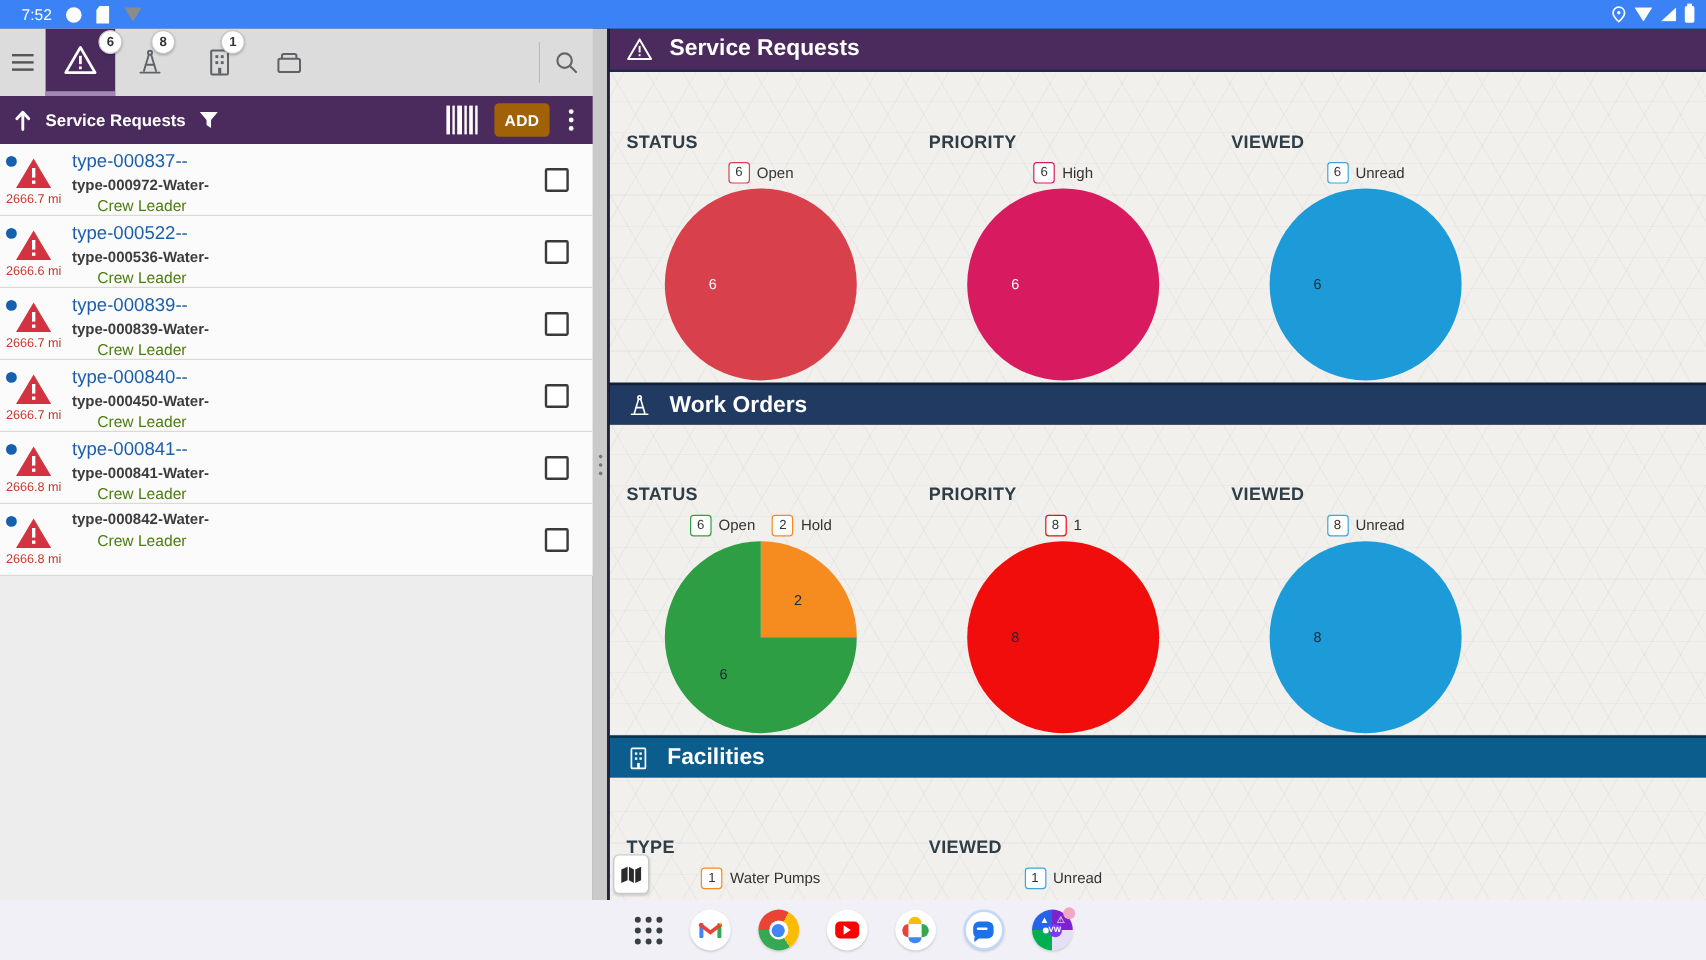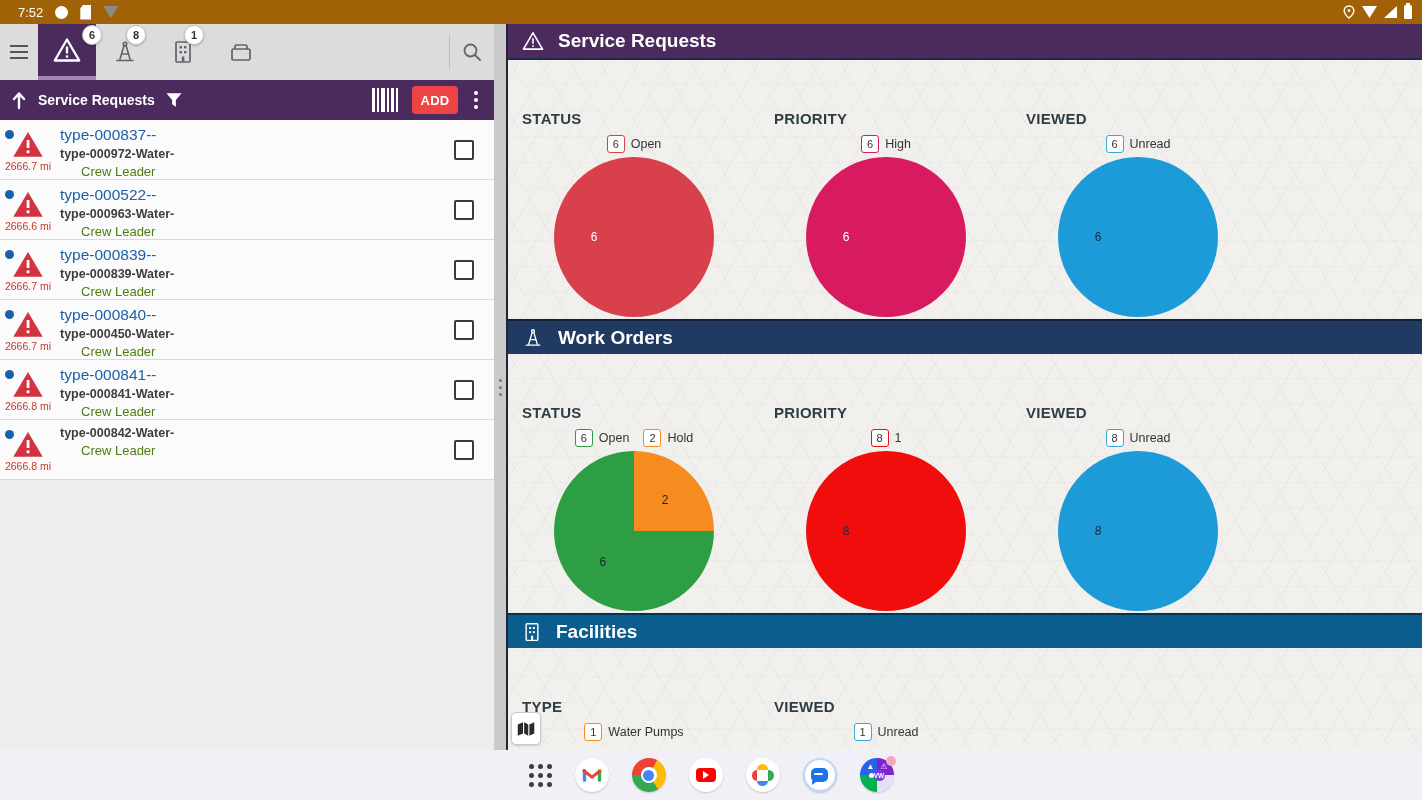--- a/index.html
+++ b/index.html
@@ -1,20 +1,20 @@
 <!DOCTYPE html>
 <html><head>
 <meta charset="utf-8">
 <style>
   * { margin:0; padding:0; box-sizing:border-box; }
   body { font-family:"Liberation Sans", sans-serif; background:#000; }
   .screen { position:relative; width:1422px; height:800px; overflow:hidden; background:#000; display:flex; flex-direction:column; }
 
   
-  .statusbar { height:24px; background:#a16207; display:flex; align-items:center; padding:0 10px; color:#fff; flex:0 0 auto; }
+  .statusbar { height:24px; background:#3b82f6; display:flex; align-items:center; padding:0 10px; color:#fff; flex:0 0 auto; }
   .sb-left { display:flex; align-items:center; gap:12px; }
   .sb-time { font-size:13px; margin-left:8px; }
   .sb-circle { width:13px; height:13px; border-radius:50%; background:#fff; }
   .sb-sd { width:11px; height:15px; background:#fff; clip-path:polygon(0 26%,26% 0,100% 0,100% 100%,0 100%); }
   .wifi { width:15px; height:12px; background:#fff; clip-path:polygon(50% 100%,0 0,100% 0); position:relative; }
   .wifi.dim { background:#8b8b8b; }
   .wifi-mark { position:absolute; right:-5px; bottom:-2px; font-size:8px; color:#cfcfcf; }
   .sb-right { margin-left:auto; display:flex; align-items:center; gap:7px; }
   .sb-signal { width:13px; height:12px; background:#fff; clip-path:polygon(100% 0,100% 100%,0 100%); }
   .sb-batt { width:8px; height:14px; background:#fff; border-radius:1.5px; position:relative; }
@@ -32,21 +32,21 @@
   .tab.active { background:#4b2b5e; border-bottom:4px solid #a287b3; }
   .badge { position:absolute; top:1px; right:8px; min-width:20px; height:20px; border-radius:50%; background:#fff; border:1px solid #c6c6c6; box-shadow:0 1px 2px rgba(0,0,0,.25); color:#333; font-size:11px; font-weight:bold; display:flex; align-items:center; justify-content:center; z-index:3; }
   .tab.active .badge { right:-6px; }
   .tab-sep { width:1px; height:34px; background:#bdbdbd; align-self:center; margin-left:auto; }
   .search-slot { width:44px; display:flex; align-items:center; justify-content:center; }
 
   
   .list-header { height:40px; background:#4b2b5e; display:flex; align-items:center; padding:0 10px; gap:10px; flex:0 0 auto; }
   .lh-title { color:#fff; font-size:14px; font-weight:bold; }
   .lh-spacer { flex:1; }
-  .add-btn { background:#ef4444; color:#fff; border:none; border-radius:4px; font-size:13px; font-weight:bold; width:46px; height:28px; font-family:inherit; letter-spacing:.3px; }
+  .add-btn { background:#a16207; color:#fff; border:none; border-radius:4px; font-size:13px; font-weight:bold; width:46px; height:28px; font-family:inherit; letter-spacing:.3px; }
   .kebab { display:flex; flex-direction:column; gap:3px; padding:0 6px; }
   .kebab i { width:4px; height:4px; border-radius:50%; background:#fff; }
   .barcode { display:flex; gap:2px; align-items:center; height:24px; margin-right:4px; }
   .barcode i { background:#fff; height:24px; display:block; }
 
   
   .list { flex:1; overflow:hidden; }
   .item { height:60px; background:#fbfbfb; border-bottom:1px solid #d9d9d9; display:flex; align-items:stretch; position:relative; }
   .item-dot { position:absolute; left:5px; top:10px; width:9px; height:9px; border-radius:50%; background:#1760ab; }
   .item-iconcol { width:56px; display:flex; flex-direction:column; align-items:center; justify-content:flex-start; padding-top:10px; }
@@ -243,21 +243,21 @@
           <div class="item-iconcol">
             <svg width="32" height="28" viewBox="0 0 24 21">
                 <path d="M12 1.5 L23 20 H1 Z" fill="#d23341"></path>
                 <rect x="11" y="7.5" width="2.1" height="6" fill="#fff"></rect>
                 <rect x="11" y="15.3" width="2.1" height="2.1" fill="#fff"></rect>
               </svg>
             <span class="item-dist">2666.6 mi</span>
           </div>
           <div class="item-text">
             <div class="item-title">type-000522--</div>
-            <div class="item-sub1">type-000963-Water-</div>
+            <div class="item-sub1">type-000536-Water-</div>
             <div class="item-sub2">Crew Leader</div>
           </div>
           <span class="item-check"></span>
         </div>
 
         <div class="item">
           <span class="item-dot"></span>
           <div class="item-iconcol">
             <svg width="32" height="28" viewBox="0 0 24 21">
                 <path d="M12 1.5 L23 20 H1 Z" fill="#d23341"></path>

